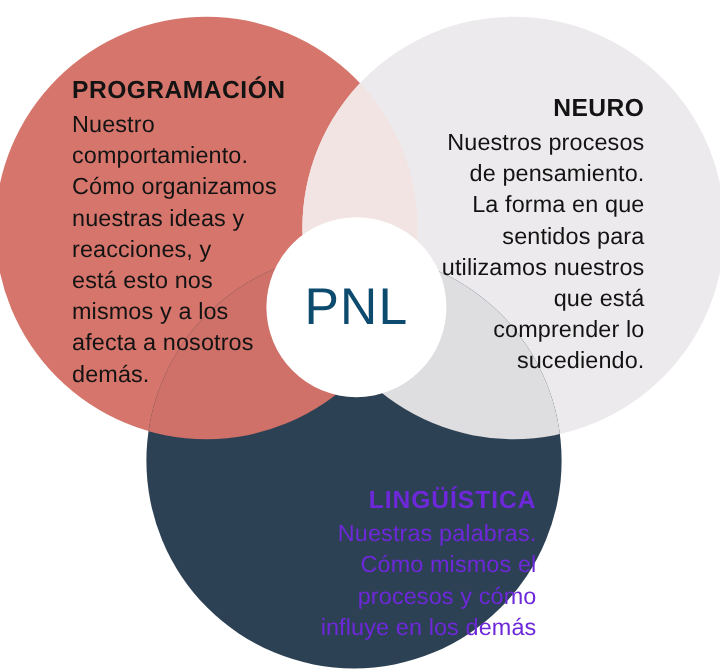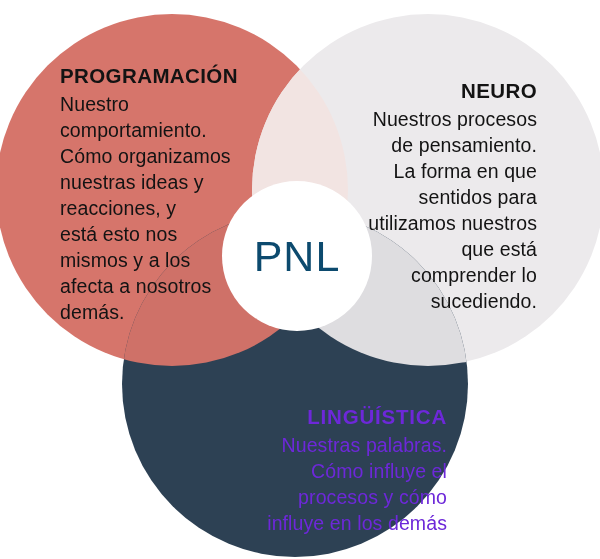--- a/index.html
+++ b/index.html
@@ -130,20 +130,20 @@
     <div class="line">sentidos para</div>
     <div class="line">utilizamos nuestros</div>
     <div class="line">que está</div>
     <div class="line">comprender lo</div>
     <div class="line">sucediendo.</div>
   </div>
 
   <div class="block block-linguistica">
     <div class="heading">LINGÜÍSTICA</div>
     <div class="line">Nuestras palabras.</div>
-    <div class="line">Cómo influye el</div>
+    <div class="line">Cómo mismos el</div>
     <div class="line">procesos y cómo</div>
     <div class="line">influye en los demás</div>
   </div>
 
   <div class="center-label">PNL</div>
 
 </div>
 
 </body></html>

